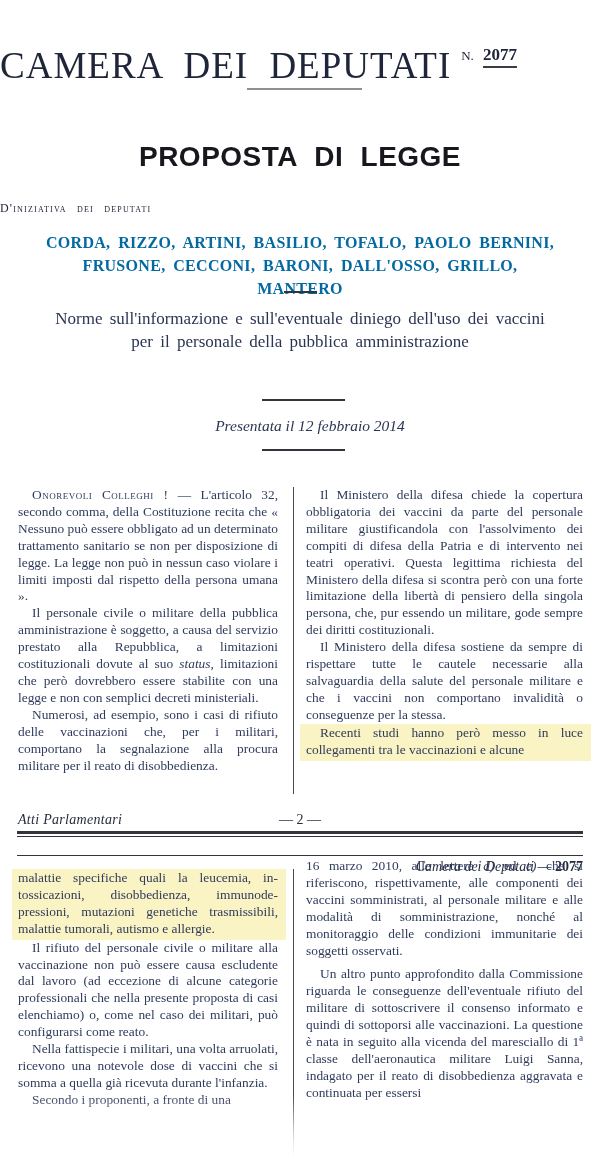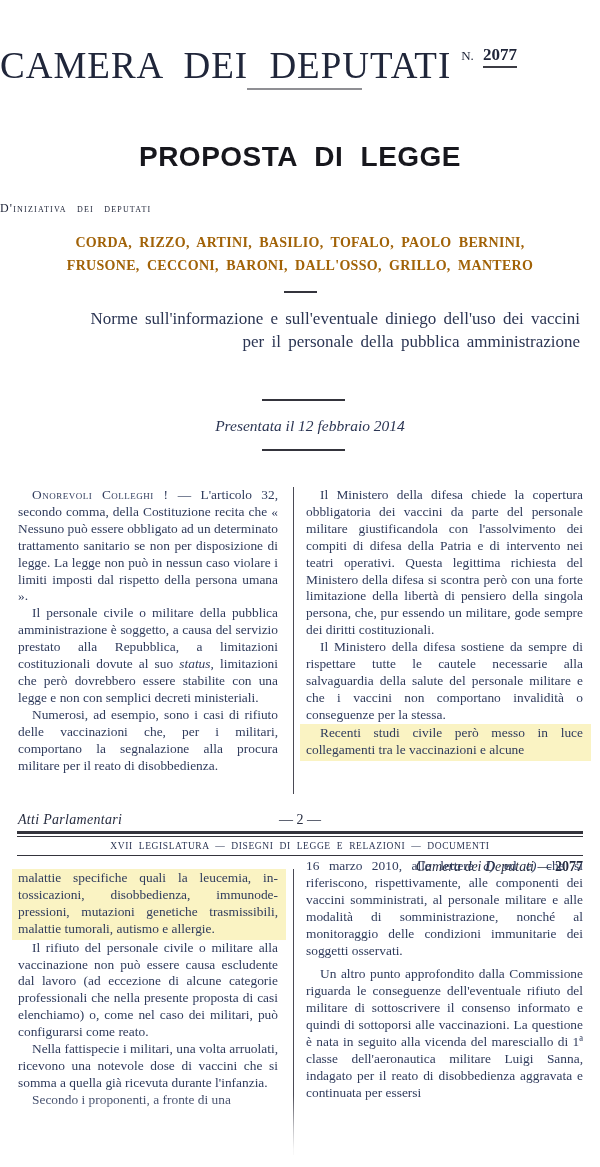--- a/index.html
+++ b/index.html
@@ -29,25 +29,25 @@
     position:absolute;top:141px;left:0;width:600px;text-align:center;
     font-family:"Liberation Sans","DejaVu Sans",sans-serif;font-weight:bold;
     font-size:28px;letter-spacing:.5px;word-spacing:9px;color:#17171d;
   }
   .initiative{
     position:absolute;top:201px;left:0;width:600px;text-align:left;
     font-variant:small-caps;font-size:12px;letter-spacing:1.2px;word-spacing:6px;color:var(--ink-dark);
   }
   .deputies{
     position:absolute;top:231px;left:40px;width:520px;text-align:center;
-    font-weight:bold;font-size:14px;line-height:23px;letter-spacing:.3px;word-spacing:3.5px;color:#a16207;
+    font-weight:bold;font-size:16px;line-height:23px;letter-spacing:.3px;word-spacing:3.5px;color:#0369a1;
   }
   .rule-names{position:absolute;top:291px;left:284px;width:33px;height:1.5px;background:var(--rule-dark);}
   .law-title{
-    position:absolute;top:307px;left:20px;width:560px;text-align:right;
+    position:absolute;top:307px;left:20px;width:560px;text-align:center;
     font-size:17px;line-height:23px;word-spacing:3px;color:#2b3553;
   }
   .rule-a{position:absolute;top:399px;left:262px;width:83px;height:1.5px;background:var(--rule-dark);}
   .presented{position:absolute;top:417px;left:0;width:600px;text-align:center;font-style:italic;font-size:15.5px;color:#2b3553;padding-left:20px;}
   .rule-b{position:absolute;top:449px;left:262px;width:83px;height:1.5px;background:var(--rule-dark);}
   
   .col{
     position:absolute;font-size:13.4px;line-height:16.9px;text-align:justify;
     hyphens:manual;-webkit-hyphens:manual;color:var(--ink);
   }
@@ -114,31 +114,30 @@
 
   <div class="col col1-left">
     <p class="no-indent"><span style="text-indent:14px;display:inline-block;width:14px;"></span><span class="sc">Onorevoli Colleghi !</span><span> — L'articolo 32, secondo comma, della Costituzione recita che « Nessuno può essere obbligato ad un determinato trattamento sanitario se non per disposizione di legge. La legge non può in nessun caso violare i limiti imposti dal rispetto della persona umana ».</span></p>
     <p><span>Il personale civile o militare della pub­blica amministrazione è soggetto, a causa del servizio prestato alla Repubblica, a limitazioni costituzionali dovute al suo </span><span class="it">status</span><span>, limitazioni che però dovrebbero essere stabilite con una legge e non con semplici decreti ministeriali.</span></p>
     <p>Numerosi, ad esempio, sono i casi di rifiuto delle vaccinazioni che, per i mili­tari, comportano la segnalazione alla pro­cura militare per il reato di disobbedienza.</p>
   </div>
   <div class="divider d1"></div>
   <div class="col col1-right">
     <p>Il Ministero della difesa chiede la coper­tura obbligatoria dei vaccini da parte del personale militare giustificandola con l'as­solvimento dei compiti di difesa della Patria e di intervento nei teatri operativi. Questa legittima richiesta del Ministero della difesa si scontra però con una forte limitazione della libertà di pensiero della singola per­sona, che, pur essendo un militare, gode sempre dei diritti costituzionali.</p>
     <p>Il Ministero della difesa sostiene da sempre di rispettare tutte le cautele ne­cessarie alla salvaguardia della salute del personale militare e che i vaccini non comportano invalidità o conseguenze per la stessa.</p>
-    <p class="hl-block">Recenti studi civile però messo in luce collegamenti tra le vaccinazioni e alcune</p>
+    <p class="hl-block">Recenti studi hanno però messo in luce collegamenti tra le vaccinazioni e alcune</p>
   </div>
 
   <div class="pb-row">
     <span class="pb-left">Atti Parlamentari</span>
     <span class="pb-center">—  2  —</span>
     <span class="pb-right"><span class="name">Camera dei Deputati</span> <span>—</span> <span class="num">2077</span></span>
   </div>
   <div class="pb-rule-thick"></div>
   <div class="pb-rule-thin"></div>
-  <div class="legislature">XVII LEGISLATURA — DISEGNI DI LEGGE E RELAZIONI — DOCUMENTI</div>
   <div class="pb-rule-low"></div>
 
   <div class="col col2-left">
     <p class="no-indent hl-block">malattie specifiche quali la leucemia, in­tossicazioni, disobbedienza, immunode­pressioni, mutazioni genetiche trasmissi­bili, malattie tumorali, autismo e allergie.</p>
     <p>Il rifiuto del personale civile o militare alla vaccinazione non può essere causa escludente dal lavoro (ad eccezione di alcune categorie professionali che nella presente proposta di casi elenchiamo) o, come nel caso dei militari, può configu­rarsi come reato.</p>
     <p>Nella fattispecie i militari, una volta arruolati, ricevono una notevole dose di vaccini che si somma a quella già ricevuta durante l'infanzia.</p>
     <p>Secondo i proponenti, a fronte di una</p>
   </div>
   <div class="divider d2"></div>
   <div class="col col2-right">

